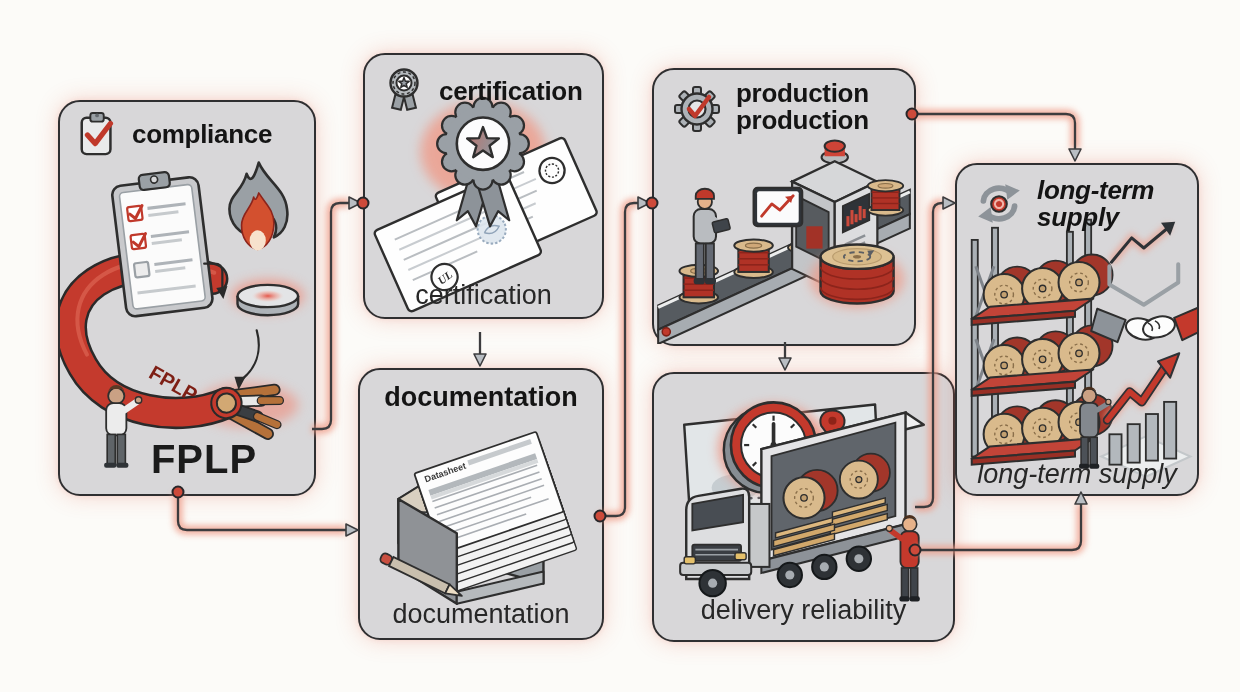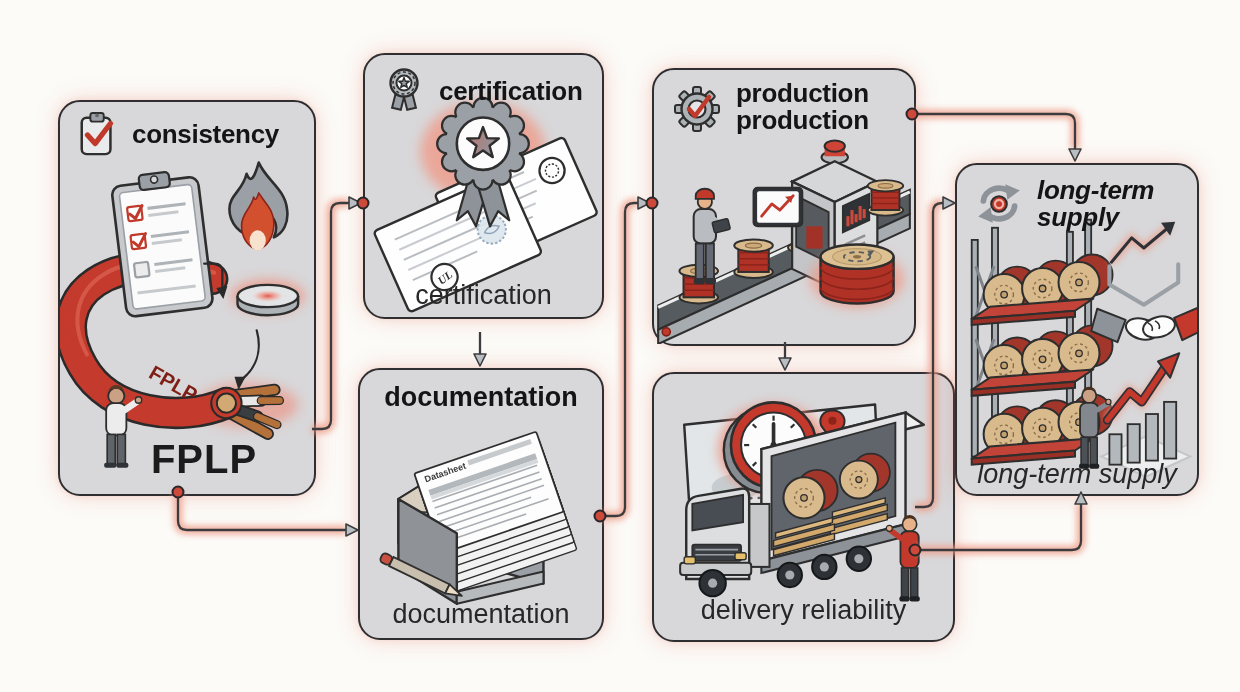--- a/index.html
+++ b/index.html
@@ -69,21 +69,21 @@
 <div class="canvas">
 
   <div class="box" id="box-compliance">
     <div class="box-header">
       <svg width="44" height="46" viewBox="0 0 46 48">
         <rect x="6" y="6" width="30" height="38" rx="5" fill="#e9eaeb" stroke="#2e2e2e" stroke-width="2.6"></rect>
         <rect x="15" y="1" width="14" height="9" rx="2.5" fill="#9aa0a5" stroke="#2e2e2e" stroke-width="2"></rect>
         <circle cx="22" cy="3.5" r="2" fill="#63686d"></circle>
         <path class="ln" d="M 12 24 L 20 33 L 36 12" fill="none" stroke="#c0392b" stroke-width="5.5"></path>
       </svg>
-      <div class="hdr-title">consistency</div>
+      <div class="hdr-title">compliance</div>
     </div>
     <svg class="illus" viewBox="0 0 250 388">
 
       <ellipse cx="205" cy="192" rx="36" ry="16" fill="#ef8d7b" opacity=".75" filter="url(#softglow)"></ellipse>
       <ellipse cx="185" cy="300" rx="50" ry="22" fill="#ef8d7b" opacity=".6" filter="url(#softglow)"></ellipse>
 
       <g>
         <path class="ln" d="M 150 175 C 55 140, -20 190, 22 262 C 48 308, 118 318, 164 298" fill="none" stroke="#2a2a2a" stroke-width="32"></path>
         <path class="ln" d="M 150 175 C 55 140, -20 190, 22 262 C 48 308, 118 318, 164 298" fill="none" stroke="#c43a2d" stroke-width="27"></path>
         <path class="ln" d="M 152 169 C 62 135, -10 182, 26 250" fill="none" stroke="#da5f4e" stroke-width="4" opacity=".8"></path>

